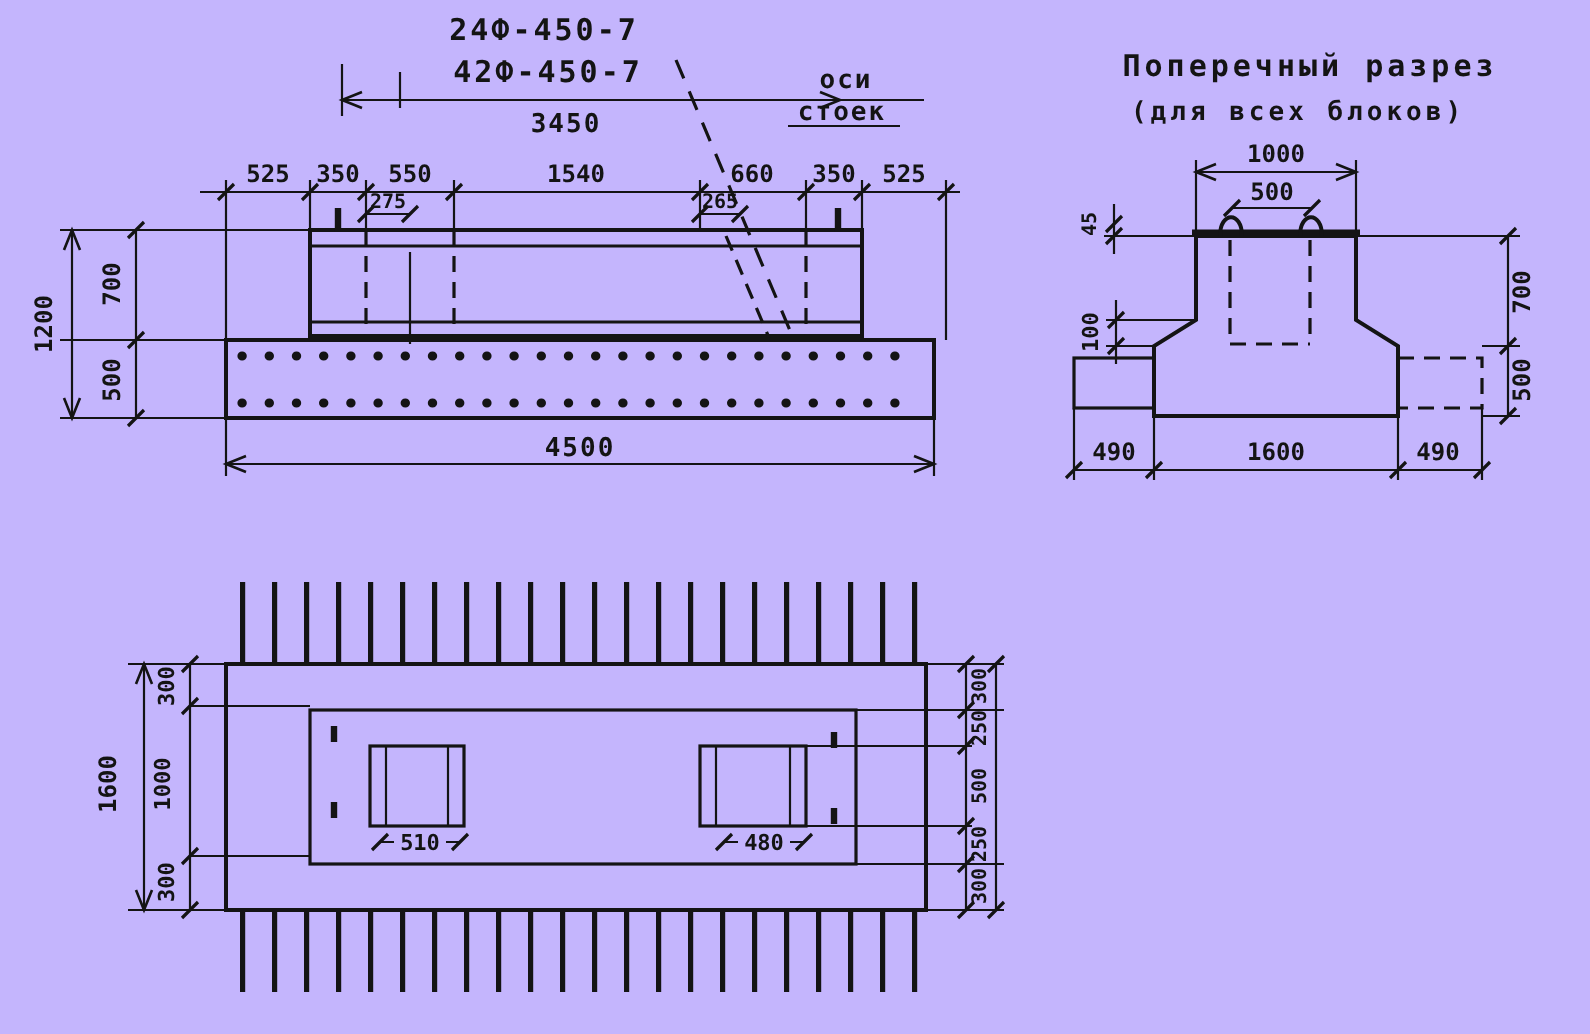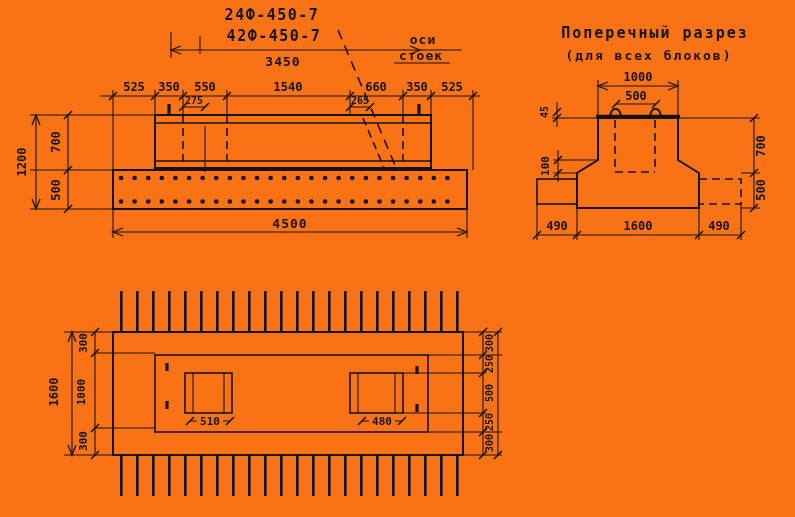--- a/index.html
+++ b/index.html
@@ -1,17 +1,17 @@
 <!DOCTYPE html>
 <html><head>
 <meta charset="utf-8">
 <style>
   html,body{margin:0;padding:0;background:#e8e8e8;}
   .sheet{
-    position:relative;width:795px;height:517px;background:#f97316;
+    position:relative;width:795px;height:517px;background:#c4b5fd;
     font-family:"DejaVu Sans Mono","Liberation Mono",monospace;
     overflow:hidden;
   }
   svg{position:absolute;left:0;top:0;}
   
   .s2{stroke:#141414;stroke-width:2;fill:none;}
   .s3{stroke:#141414;stroke-width:3.5;fill:none;}
   .s16{stroke:#141414;stroke-width:1.6;fill:none;}
   .s1{stroke:#141414;stroke-width:1.1;fill:none;}
   .dsh{stroke-dasharray:8 5;}

